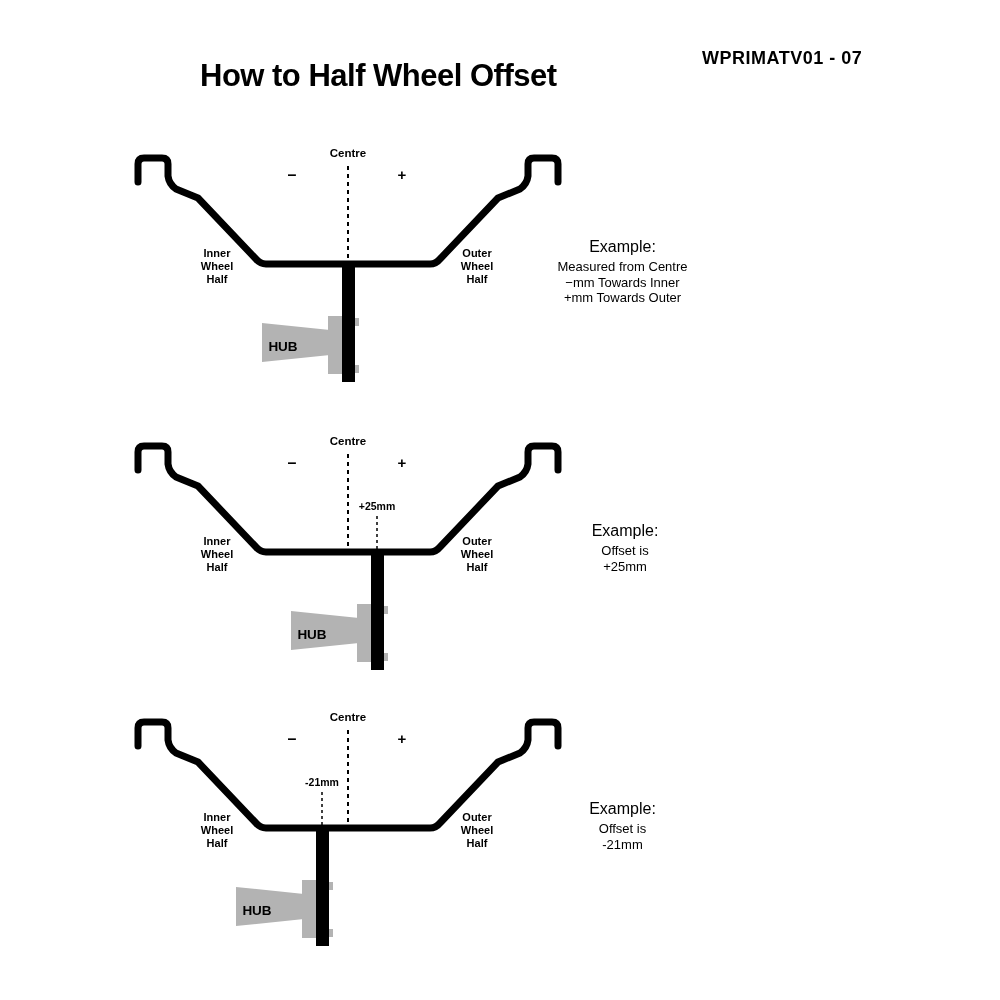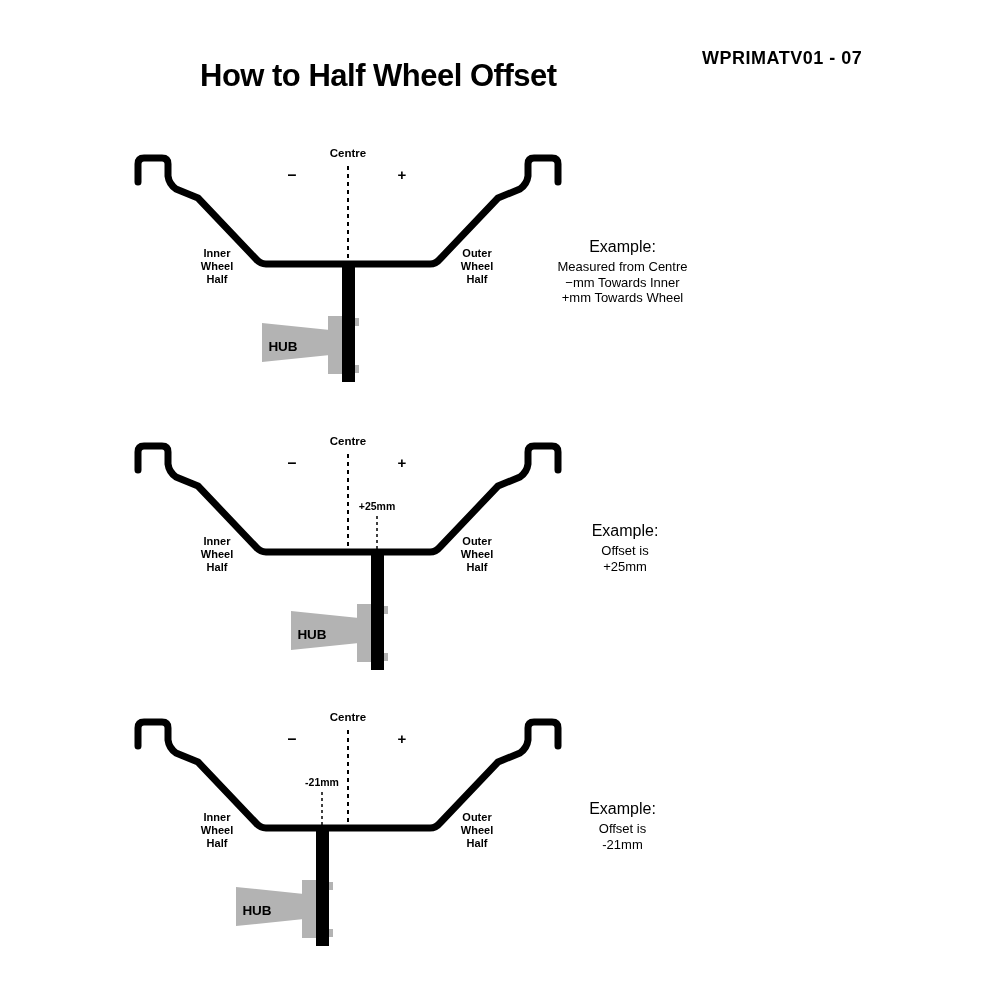--- a/index.html
+++ b/index.html
@@ -44,21 +44,21 @@
   <polygon points="137,183 205,190 205,215 137,222" fill="#b3b3b3"></polygon>
   <rect x="203" y="176" width="24" height="58" fill="#b3b3b3"></rect>
   <rect class="bar" x="217" y="124" width="13" height="118"></rect>
   <text x="158" y="211" text-anchor="middle" font-size="13.5" fill="#595959">HUB</text>
 </svg>
 
 <div class="abs example" style="left:530px; top:238px; width:185px;">
   <div class="ex-head">Example:</div>
   <div class="ex-line">Measured from Centre</div>
   <div class="ex-line">−mm Towards Inner</div>
-  <div class="ex-line">+mm Towards Wheel</div>
+  <div class="ex-line">+mm Towards Outer</div>
 </div>
 
 <svg class="abs" style="left:125px; top:428px;" width="445" height="250" viewBox="0 0 445 250">
   <path class="rim" d="M 13 42 L 13 24 Q 13 18 19 18 L 37 18 Q 43 18 43 24 L 43 36 Q 44 44 51 49 L 73 58 L 131 119 Q 135 124 141 124 L 305 124 Q 311 124 315 119 L 373 58 L 395 49 Q 402 44 403 36 L 403 24 Q 403 18 409 18 L 427 18 Q 433 18 433 24 L 433 42"></path>
   <line class="centre-line" x1="223" y1="26" x2="223" y2="130"></line>
   <line class="offset-line" x1="252" y1="88" x2="252" y2="130"></line>
   <text x="223" y="17" text-anchor="middle" font-size="11.5">Centre</text>
   <text x="167" y="40" text-anchor="middle" font-size="16">–</text>
   <text x="277" y="40" text-anchor="middle" font-size="15">+</text>
   <text x="252" y="82" text-anchor="middle" font-size="10.5">+25mm</text>

